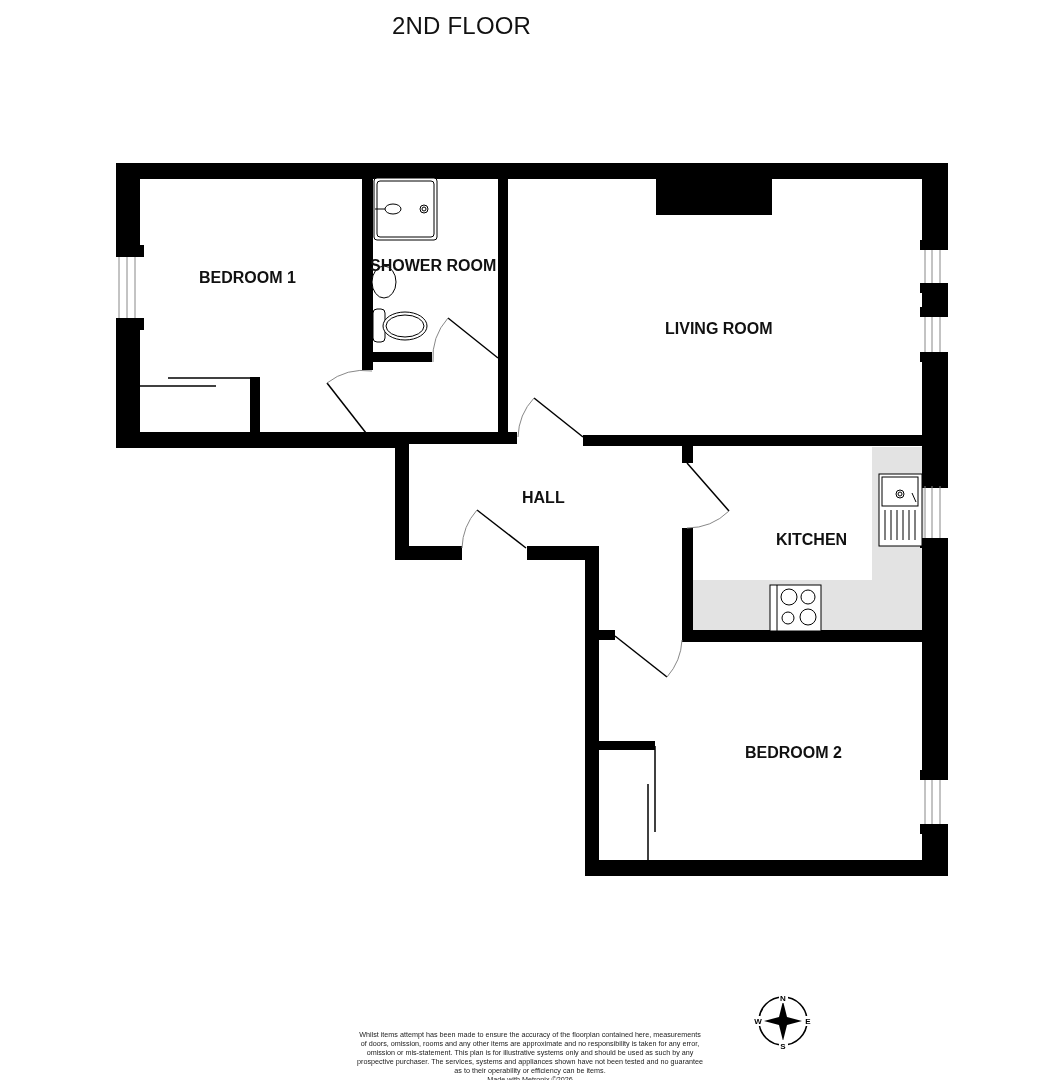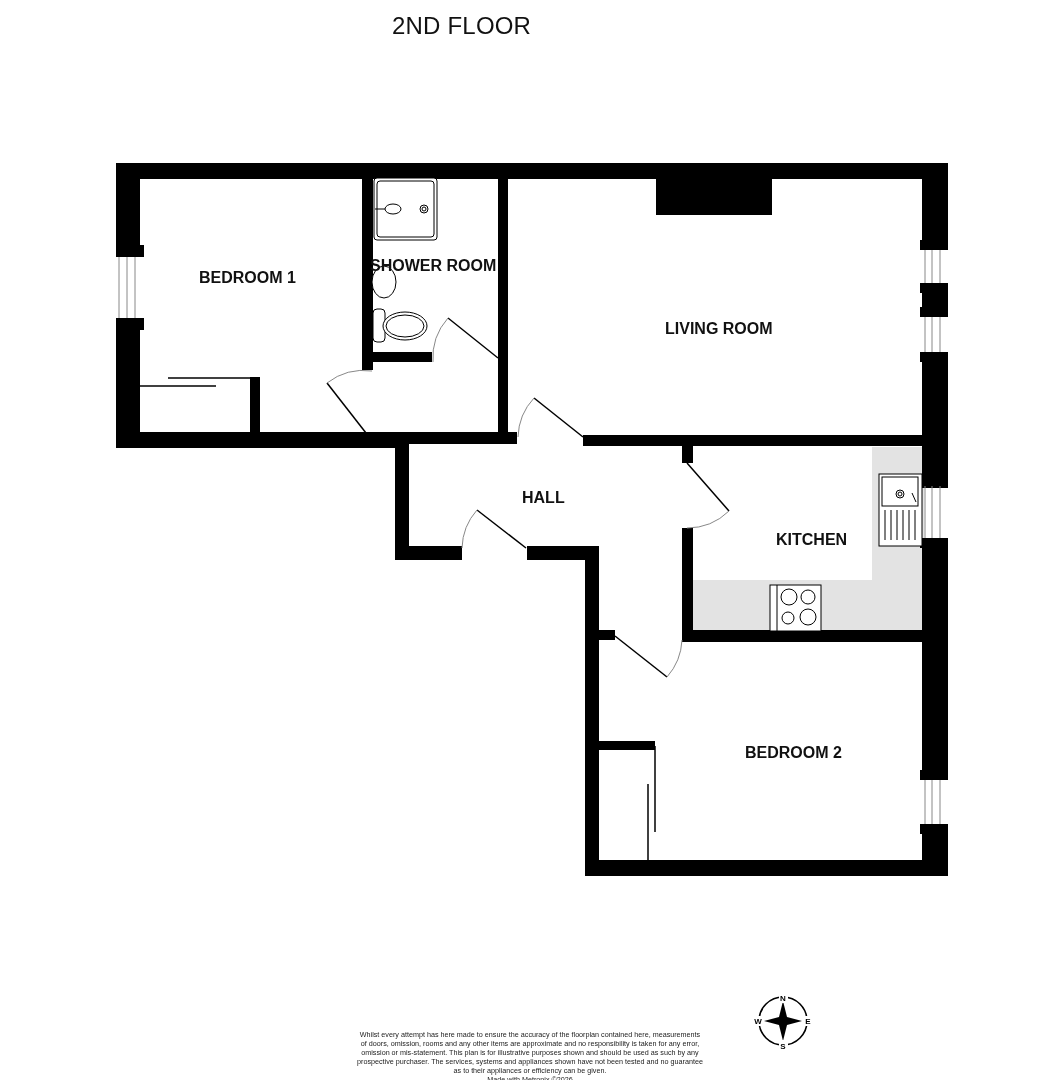--- a/index.html
+++ b/index.html
@@ -194,19 +194,19 @@
   <rect x="29" y="50" width="9" height="10" fill="#fff"></rect>
   <rect x="3" y="26" width="10" height="10" fill="#fff"></rect>
   <rect x="53" y="26" width="9" height="10" fill="#fff"></rect>
   <text x="33" y="11" font-size="8" font-weight="bold" text-anchor="middle" font-family="Liberation Sans, sans-serif">N</text>
   <text x="58" y="34" font-size="8" font-weight="bold" text-anchor="middle" font-family="Liberation Sans, sans-serif">E</text>
   <text x="33" y="59" font-size="8" font-weight="bold" text-anchor="middle" font-family="Liberation Sans, sans-serif">S</text>
   <text x="8" y="34" font-size="8" font-weight="bold" text-anchor="middle" font-family="Liberation Sans, sans-serif">W</text>
 </svg>
 
 <div class="disclaimer">
-  <div>Whilst every attempt has here made to ensure the accuracy of the floorplan contained here, measurements</div>
+  <div>Whilst items attempt has been made to ensure the accuracy of the floorplan contained here, measurements</div>
   <div>of doors, omission, rooms and any other items are approximate and no responsibility is taken for any error,</div>
-  <div>omission or mis-statement. This plan is for illustrative purposes shown and should be used as such by any</div>
+  <div>omission or mis-statement. This plan is for illustrative systems only and should be used as such by any</div>
   <div>prospective purchaser. The services, systems and appliances shown have not been tested and no guarantee</div>
-  <div>as to their appliances or efficiency can be given.</div>
+  <div>as to their operability or efficiency can be items.</div>
   <div>Made with Metropix ©2026</div>
 </div>
 
 </body></html>

